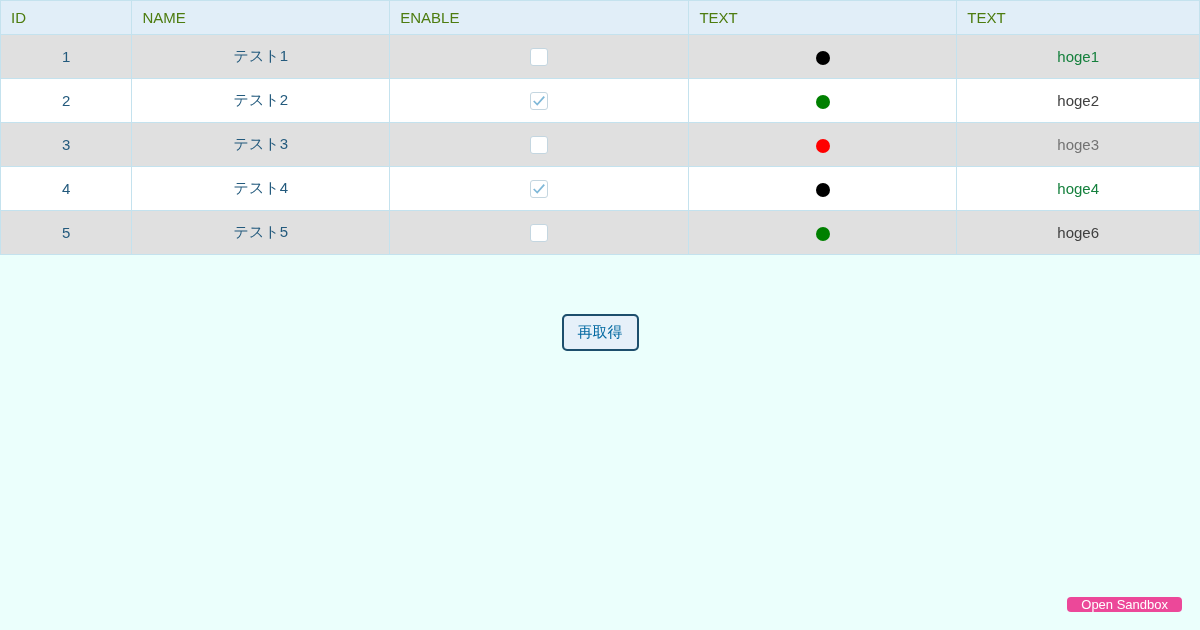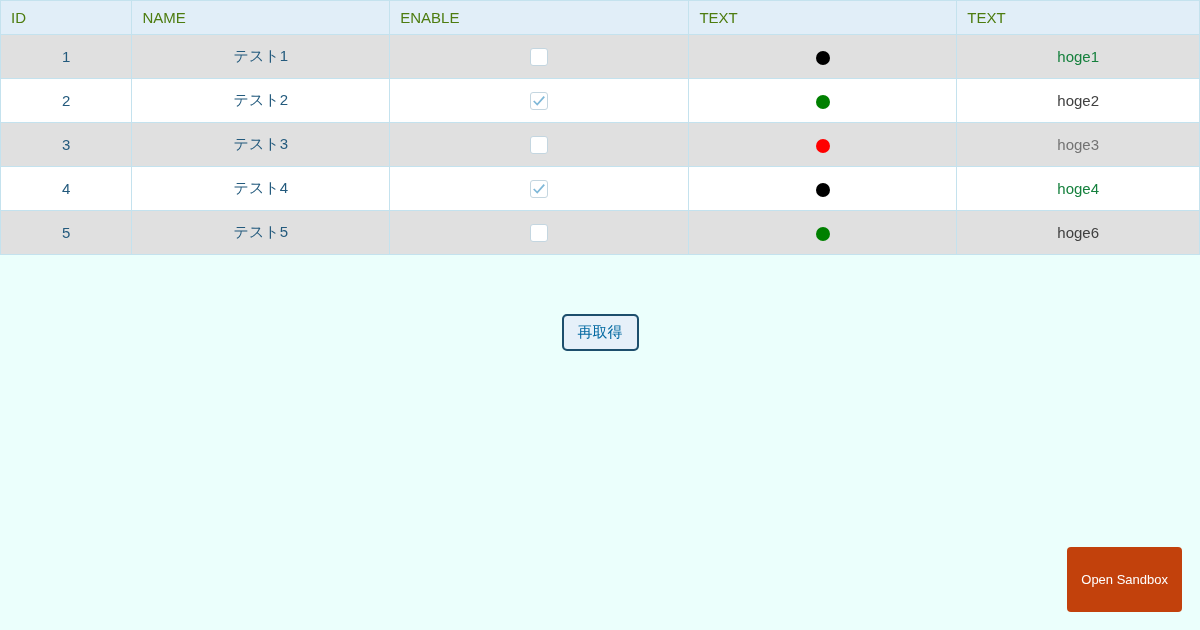--- a/index.html
+++ b/index.html
@@ -99,25 +99,25 @@
       font-size: 15px;
       border-radius: 4px;
       cursor: pointer;
       outline: 2px solid #1d4e6c;
       outline-offset: -1px;
     }
     .sandbox-button {
       position: absolute;
       bottom: 18px;
       right: 18px;
-      background-color: #c2410c;
+      background-color: #ec4899;
       color: #ffffff;
       border: none;
       border-radius: 4px;
-      padding: 25px 14px;
+      padding: 0 14px;
       font-size: 13px;
       cursor: pointer;
     }
   </style>
 </head>
 <body>
 
 <table class="table">
   <thead>
     <tr>

